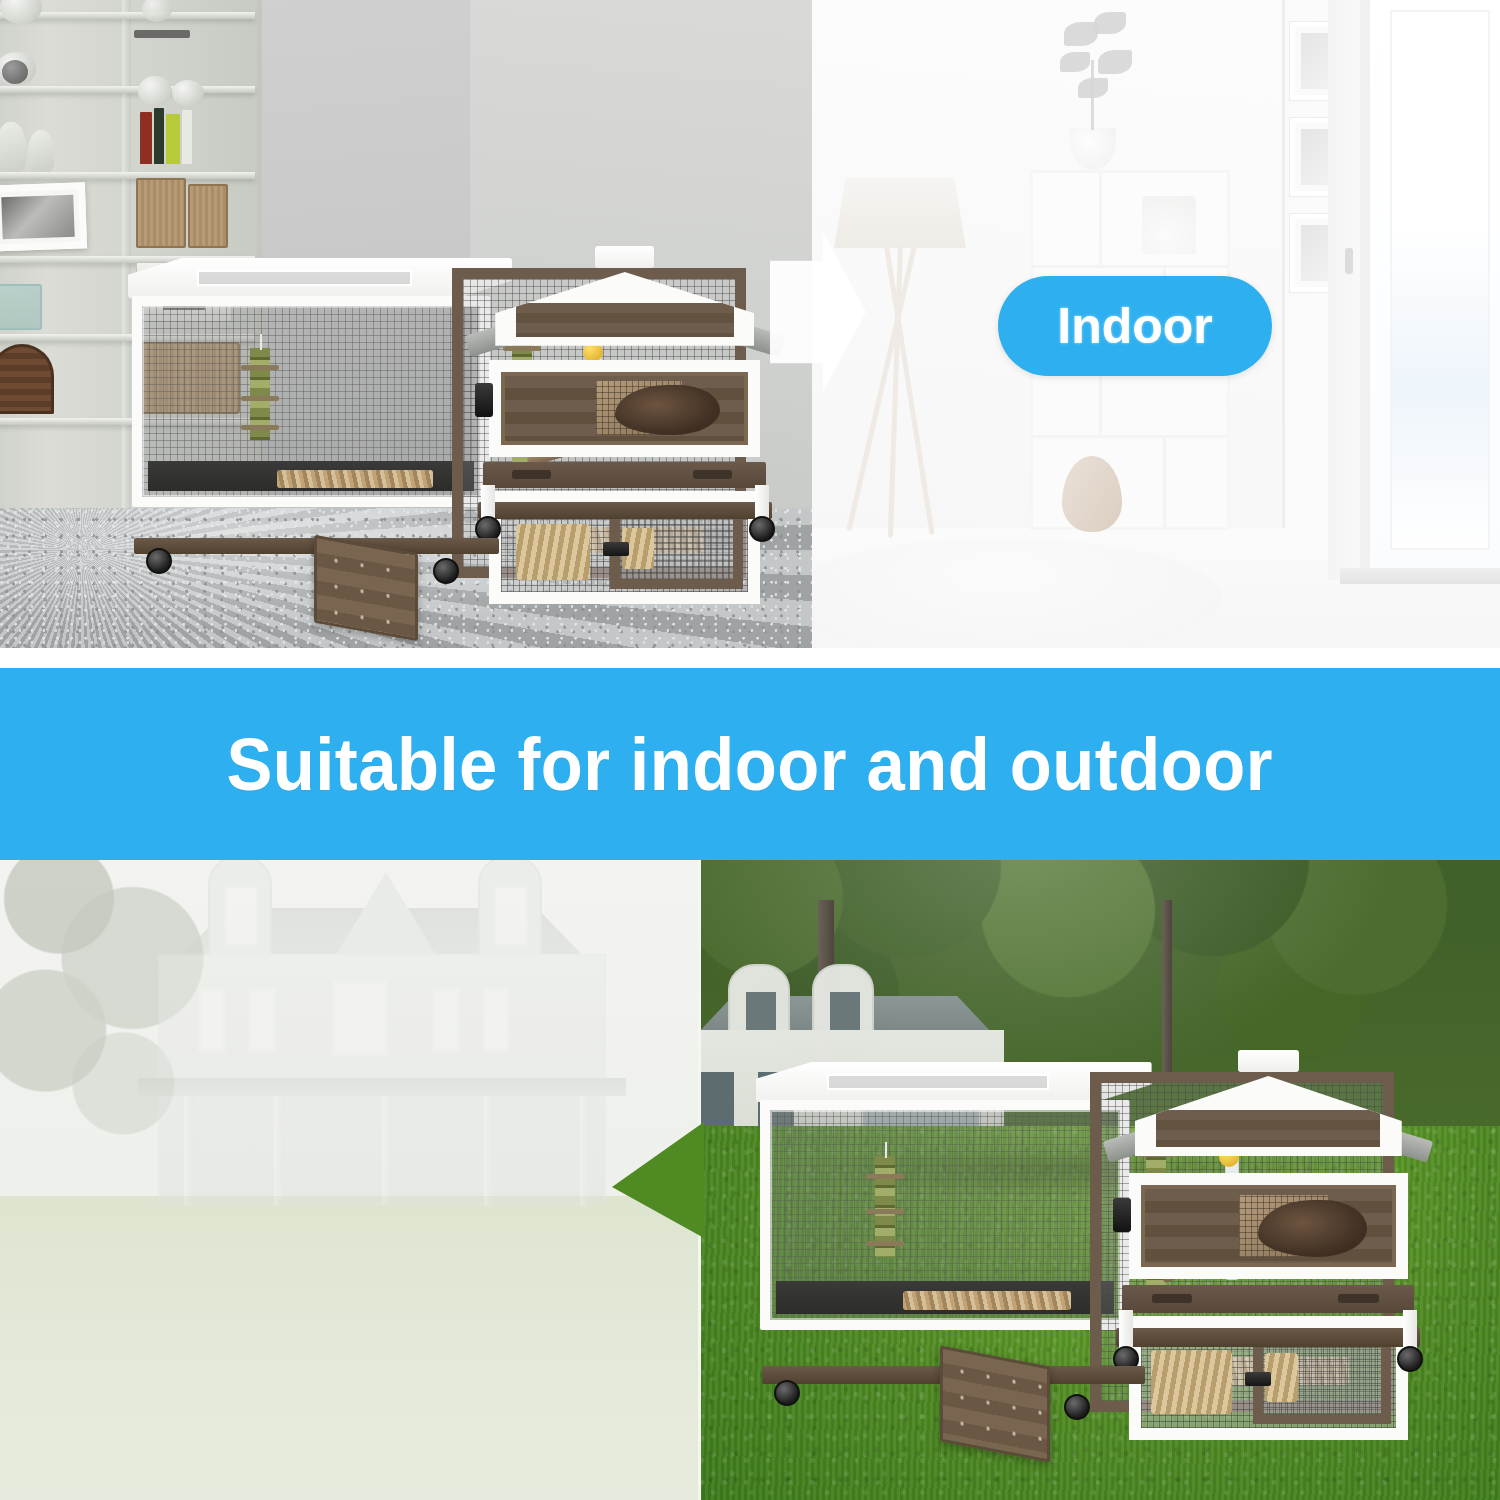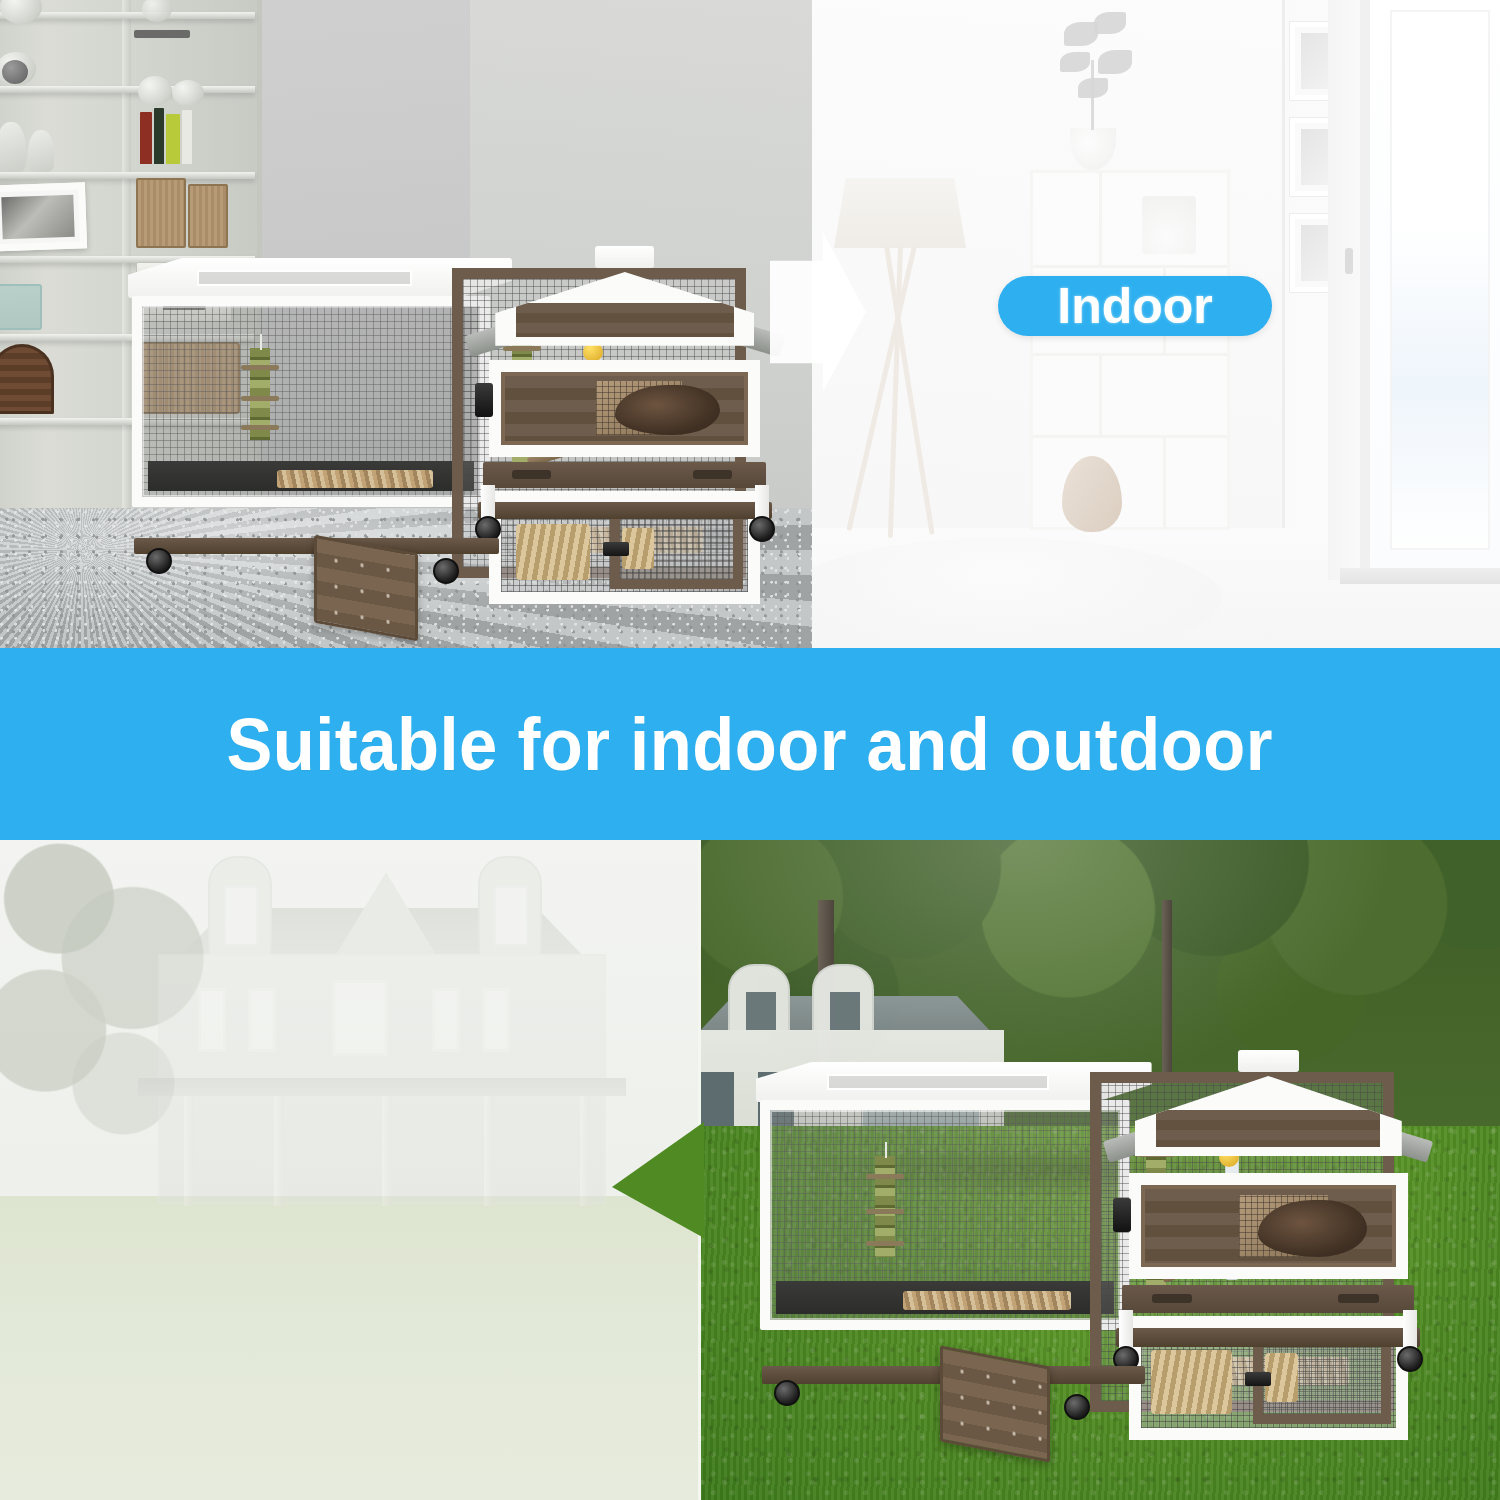--- a/index.html
+++ b/index.html
@@ -118,21 +118,21 @@
       background:#dcdcdc; border-radius:3px; }
   .door-sill { position:absolute; right:0; bottom:64px; width:160px; height:16px;
       background:linear-gradient(#eeeeee,#e4e4e4); }
 
   
   .arrow-right { position:absolute; left:770px; top:232px; width:96px; height:160px;
       background:rgba(255,255,255,.93);
       clip-path:polygon(0 18%,55% 18%,55% 0,100% 50%,55% 100%,55% 82%,0 82%); z-index:6;}
 
   
-  .banner { position:absolute; left:0; top:648px; width:1500px; height:192px;
+  .banner { position:absolute; left:0; top:668px; width:1500px; height:192px;
       background:#2eafef; display:flex; align-items:center; justify-content:center; z-index:8; }
   .banner-text { color:#ffffff; font-size:74px; font-weight:bold; letter-spacing:.5px;
       transform:scaleX(.93); white-space:nowrap;
       text-shadow:0 1px 0 rgba(0,0,0,.04); }
 
   
   .bot-left { left:0; top:840px; width:700px; height:660px;
       background:linear-gradient(180deg,#f0f1ee 0%,#eceeeb 52%,#e2e8d8 58%,#dde5cf 100%); }
   .bl-sky { position:absolute; inset:0 0 46% 0;
       background:linear-gradient(180deg,#f3f4f1,#eef0ec); }
@@ -215,21 +215,21 @@
       background:#4f8a23; z-index:7;
       clip-path:polygon(100% 0,100% 100%,0 56%); }
   .divider-v { position:absolute; left:698px; top:840px; width:3px; height:660px;
       background:#f4f6f0; z-index:6; }
 
   
   .pill { position:absolute; display:flex; align-items:center; justify-content:center;
       background:#2eb0f0; border-radius:999px; color:#fff; font-weight:bold;
       box-shadow:0 2px 7px rgba(0,0,0,.10); z-index:10; }
   .pill span { color:#fff; text-shadow:0 0 3px rgba(255,255,255,.55); }
-  .pill-indoor { left:998px; top:276px; width:274px; height:60px; }
+  .pill-indoor { left:998px; top:276px; width:274px; height:100px; }
   .pill-indoor span { font-size:50px; }
   .pill-outdoor { left:186px; top:1128px; width:286px; height:78px; }
   .pill-outdoor span { font-size:50px; }
 
   
   .hutch { position:absolute; z-index:5; }
   .h-run { position:absolute; left:0; top:38px; width:56%; height:64%;
       border:10px solid #fbfbfa; border-radius:2px;
       background:
         repeating-linear-gradient(0deg, rgba(90,90,90,.45) 0 1px, transparent 1px 7px),

